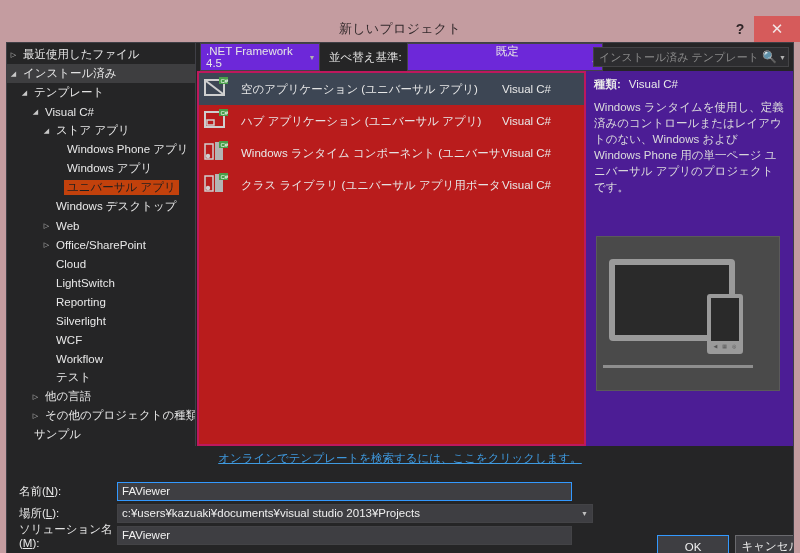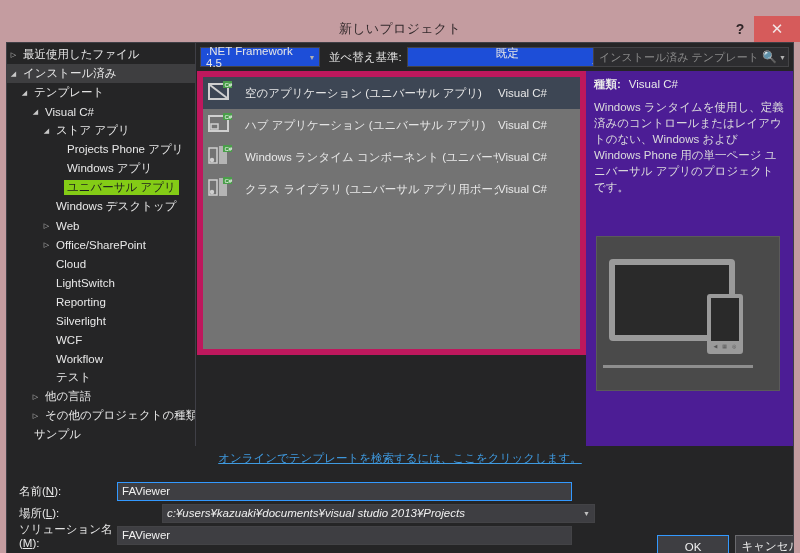--- a/index.html
+++ b/index.html
@@ -49,25 +49,24 @@
   }
 
   
   .topbar {
     position: absolute; left: 0; top: 0; width: 100%; height: 28px;
     display: flex; align-items: center;
   }
   .sidebar-spacer { width: 189px; height: 100%; }
 
   .combo {
-    height: 20px; background: #1d4ed8; border: 1px solid #434346;
+    height: 28px; background: #6d28d9; border: 1px solid #434346;
     color: #e6e6e6; font-size: 11.5px;
     display: flex; align-items: center; padding: 0 0 0 5px;
     position: relative;
-    justify-content: center;
   }
   .combo .caret {
     width: 15px; text-align: center; font-size: 7px; color: #b0b0b0;
     margin-left: auto;
   }
   .framework-combo { width: 120px; margin-left: 4px; }
   .sort-label { color: #e6e6e6; font-size: 11.5px; margin: 0 5px 0 9px; white-space: nowrap; }
   .sort-combo { width: 196px; flex-direction: column; }
 
   .viewbtn {
@@ -101,29 +100,29 @@
     height: 19px; display: flex; align-items: center;
     font-size: 11.5px; color: #e8e8e8; white-space: nowrap;
   }
   .tree-row .arrow {
     width: 13px; text-align: center; font-size: 7px; color: #c8c8c8;
     flex: 0 0 13px;
   }
   .tree-row .arrow.empty { color: transparent; }
   .tree-row .lbl { padding: 0 3px; }
   .tree-row.header { background: #3e3e40; }
-  .tree-row.selected .lbl { background: #84cc16; color: #1e1e1e; }
+  .tree-row.selected .lbl { background: #c2410c; color: #1e1e1e; }
   .tree-spacer { height: 8px; }
 
   
   .tmpl-list {
     position: absolute; left: 190px; top: 28px;
-    width: 389px; height: 284px;
-    background: #737373;
-    border: 6px solid #be185d;
+    width: 389px; height: 375px;
+    background: #b91c1c;
+    border: 2px solid #be185d;
     overflow: hidden;
   }
   .tmpl-row {
     height: 32px; display: flex; align-items: center;
     padding-left: 5px; color: #e8e8e8; font-size: 11.5px;
   }
   .tmpl-row.selected { background: #3d4654; }
   .tmpl-icon { width: 26px; height: 26px; flex: 0 0 26px; position: relative; }
   .tmpl-name { margin-left: 11px; flex: 1; white-space: nowrap; overflow: hidden; }
   .tmpl-lang { width: 82px; flex: 0 0 82px; font-size: 11.5px; }
@@ -281,21 +280,21 @@
         <div class="tree-row">
           <span class="arrow" style="margin-left: 22px;">◢</span>
           <span class="lbl">Visual C#</span>
         </div>
         <div class="tree-row">
           <span class="arrow" style="margin-left: 33px;">◢</span>
           <span class="lbl">ストア アプリ</span>
         </div>
         <div class="tree-row">
           <span class="arrow empty" style="margin-left: 44px;"></span>
-          <span class="lbl">Projects Phone アプリ</span>
+          <span class="lbl">Windows Phone アプリ</span>
         </div>
         <div class="tree-row">
           <span class="arrow empty" style="margin-left: 44px;"></span>
           <span class="lbl">Windows アプリ</span>
         </div>
         <div class="tree-row selected">
           <span class="arrow empty" style="margin-left: 44px;"></span>
           <span class="lbl">ユニバーサル アプリ</span>
         </div>
         <div class="tree-row">
@@ -423,23 +422,23 @@
 
     <div class="form-area">
 
       <div class="form-row" style="left:0; top:8px; width:100%;">
         <span class="form-label"><span>名前(</span><u>N</u><span>):</span></span>
         <span class="txt-input focused" style="width:455px;">
             <span>FAViewer</span>
           </span>
       </div>
 
-      <div class="form-row" style="left:0; top:30px; width:100%;gap:45px;">
+      <div class="form-row" style="left:0; top:30px; width:100%;">
         <span class="form-label"><span>場所(</span><u>L</u><span>):</span></span>
-        <span class="combo-input" style="width:433px;font-style:italic;">
+        <span class="combo-input" style="width:476px;">
           <span>c:¥users¥kazuaki¥documents¥visual studio 2013¥Projects</span>
           <span class="caret">▼</span>
         </span>
       </div>
 
       <div class="form-row" style="left:0; top:52px; width:100%;">
         <span class="form-label"><span>ソリューション名(</span><u>M</u><span>):</span></span>
         <span class="txt-input" style="width:455px;">
             <span>FAViewer</span>
           </span>

